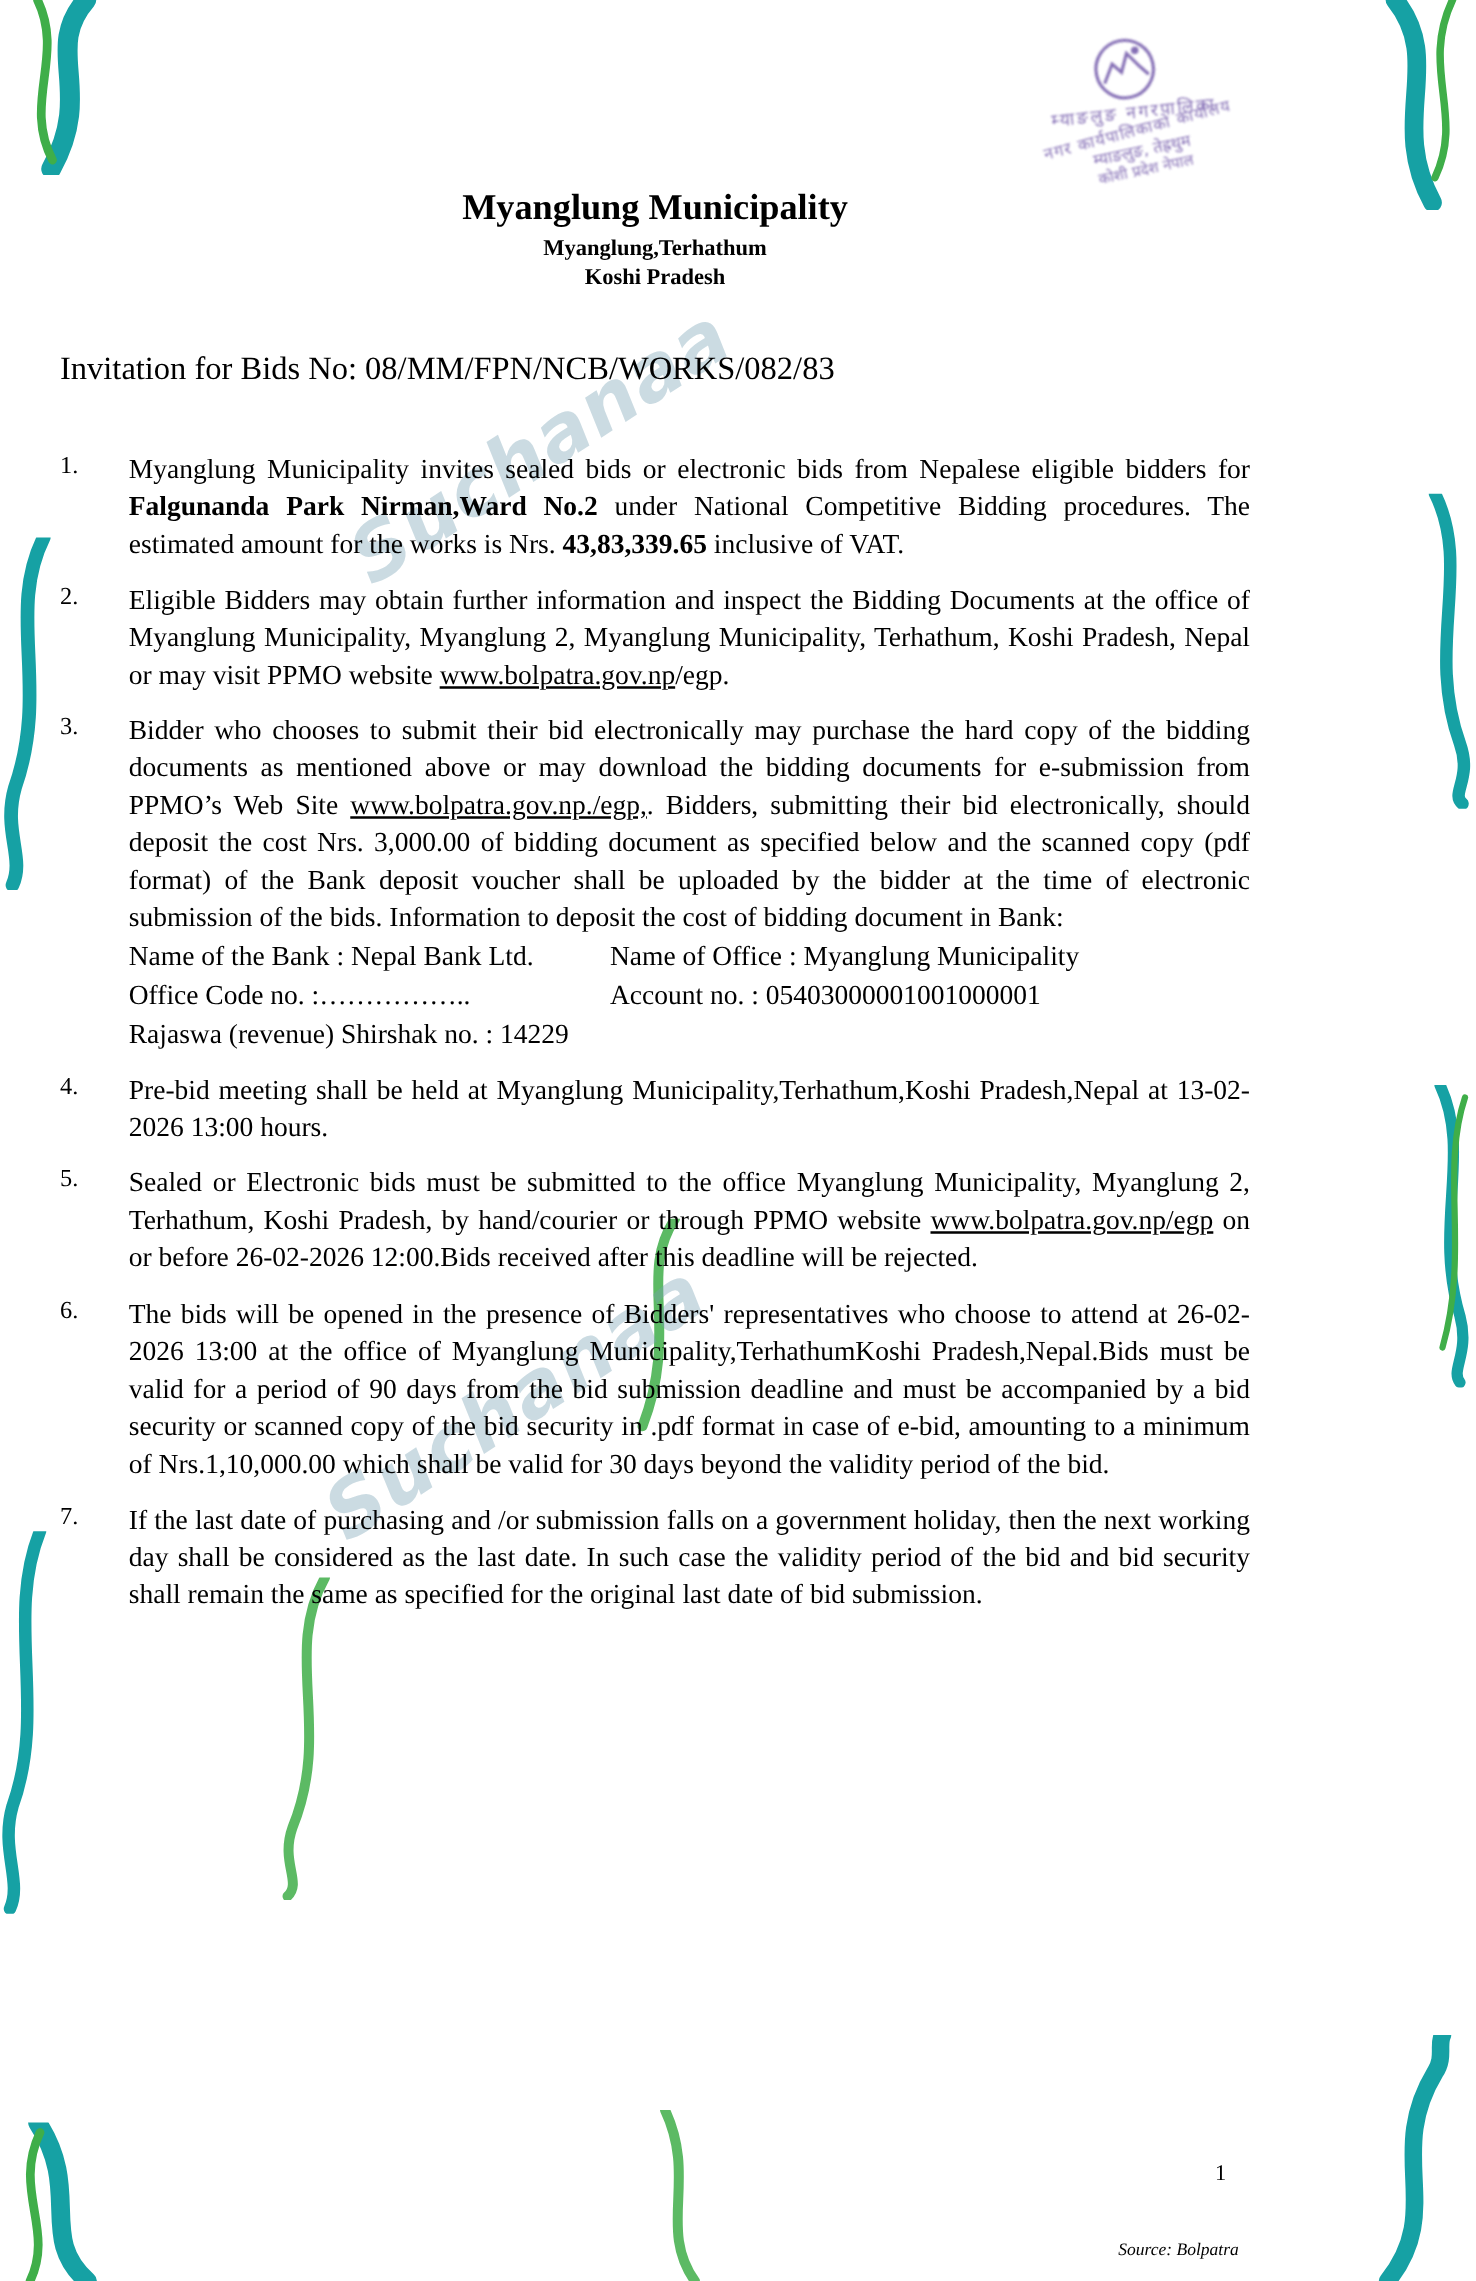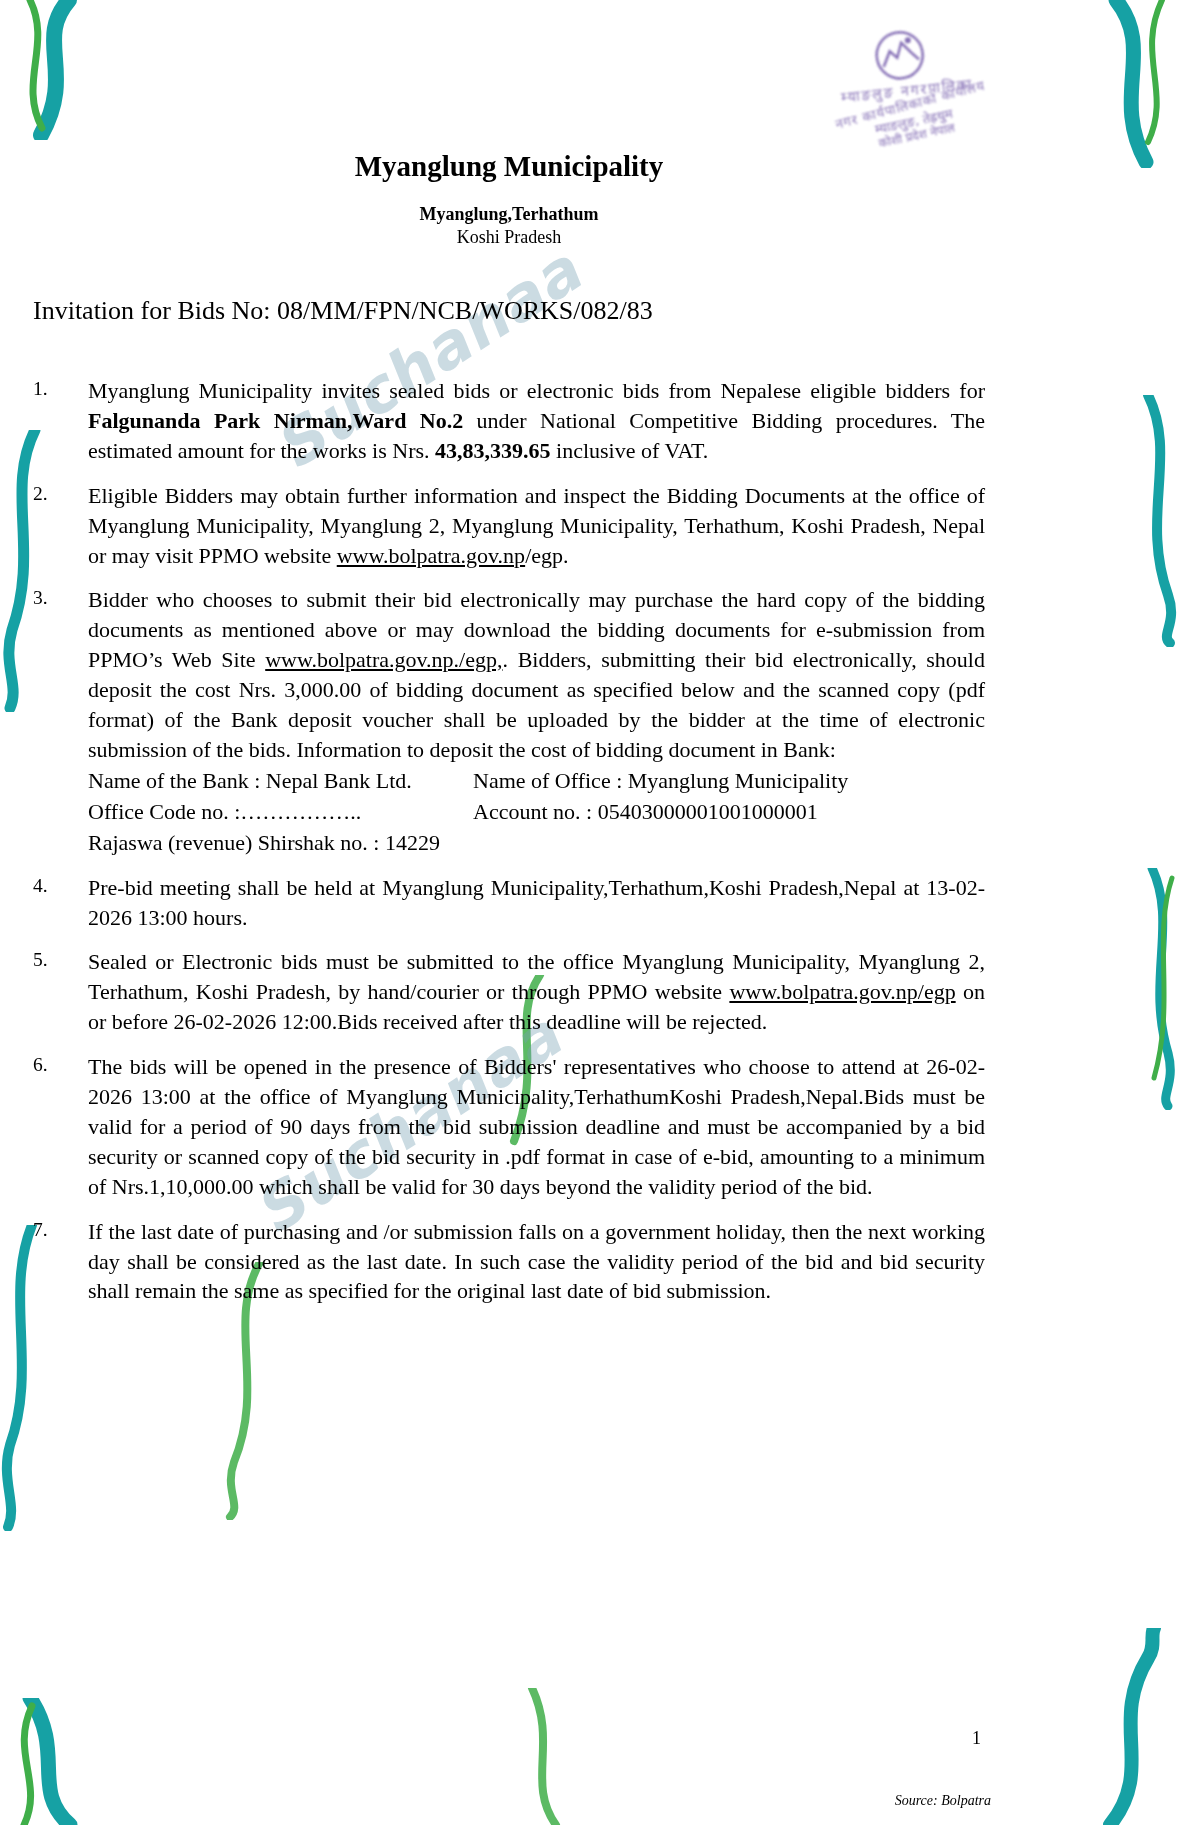--- a/index.html
+++ b/index.html
@@ -23,26 +23,26 @@
     position:absolute; left:812px; top:28px; width:200px; height:170px; z-index:1;
     color:#6f55a8; transform:rotate(-12deg); filter:blur(0.8px); opacity:0.85;
     text-align:center; font-family:"DejaVu Sans", sans-serif; line-height:1.15;
   }
   .stamp .emblem { display:block; margin:0 auto 2px auto; }
   .stamp .s1 { font-size:14px; transform:rotate(6deg); letter-spacing:2px; }
   .stamp .s2 { font-size:13px; transform:rotate(-3deg); letter-spacing:1px; }
   .stamp .s3 { font-size:13px; margin-top:2px; }
   .stamp .s4 { font-size:12px; }
   
-  .content { position:absolute; left:33px; top:150px; width:952px; z-index:2; }
+  .content { position:absolute; left:48px; top:150px; width:952px; z-index:2; }
   .hdr { text-align:center; }
   .h-muni  { font-size:29px; font-weight:bold; }
   .h-office{ font-size:34px; font-weight:bold; margin-top:2px; }
-  .h-addr  { font-size:18px; font-weight:bold; margin-top:21px; }
-  .h-prov  { font-size:18px; font-weight:normal; margin-top:2px; }
+  .h-addr  { font-size:18px; font-weight:bold; margin-top:5px; }
+  .h-prov  { font-size:18px; font-weight:bold; margin-top:2px; }
   .inv-title { text-align:left; font-size:26px; margin-top:48px; }
   .inv-date  { text-align:center; font-size:21px; margin-top:9px; }
   .list { margin-top:50px; }
   .item { display:flex; margin-bottom:15px; }
   .num  { width:55px; flex-shrink:0; font-size:19.5px; line-height:1.36; }
   .ibody{ flex:1; font-size:22px; line-height:1.36; }
   .ibody p { text-align:justify; }
   span.b { font-weight:bold; }
   span.u { text-decoration:underline; }
   .bank-row { display:flex; margin-top:1px;font-family:Liberation Serif, serif; }

